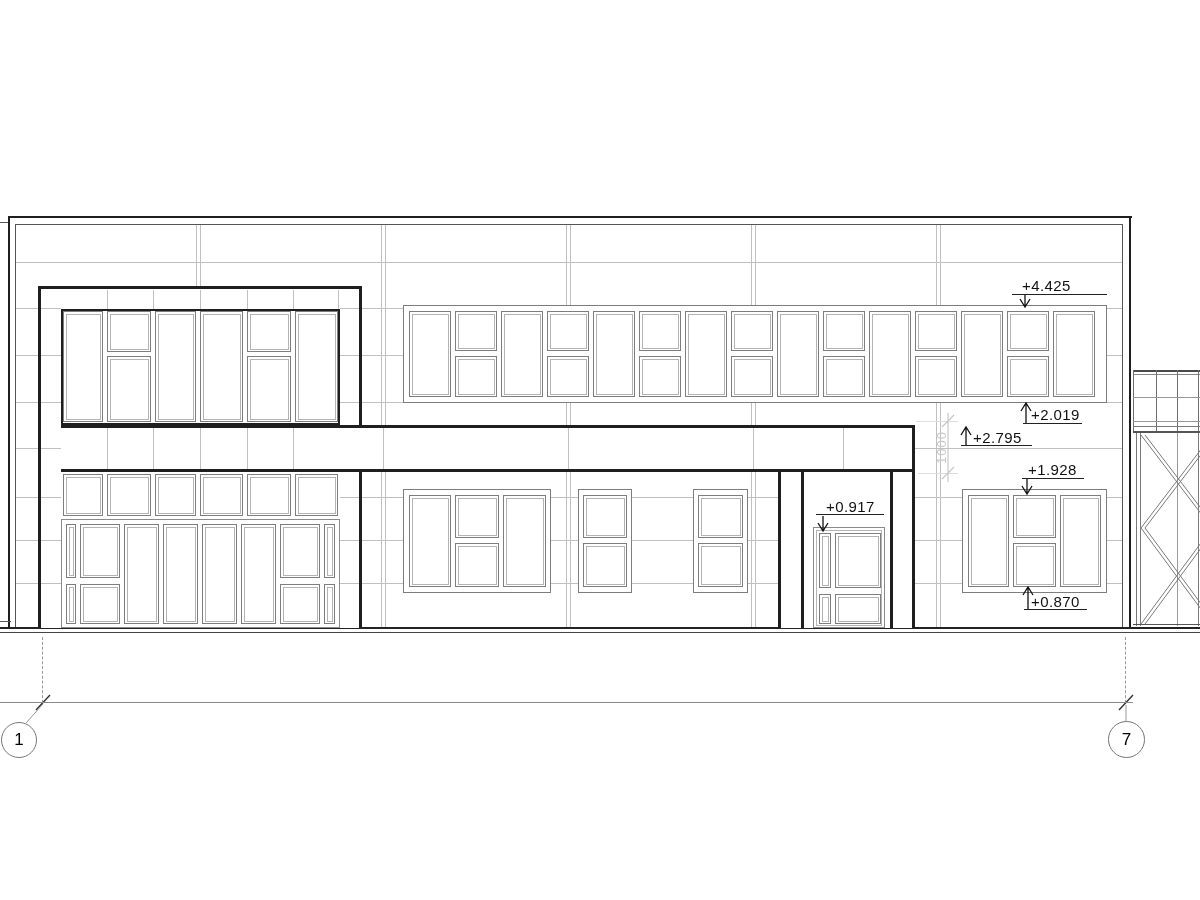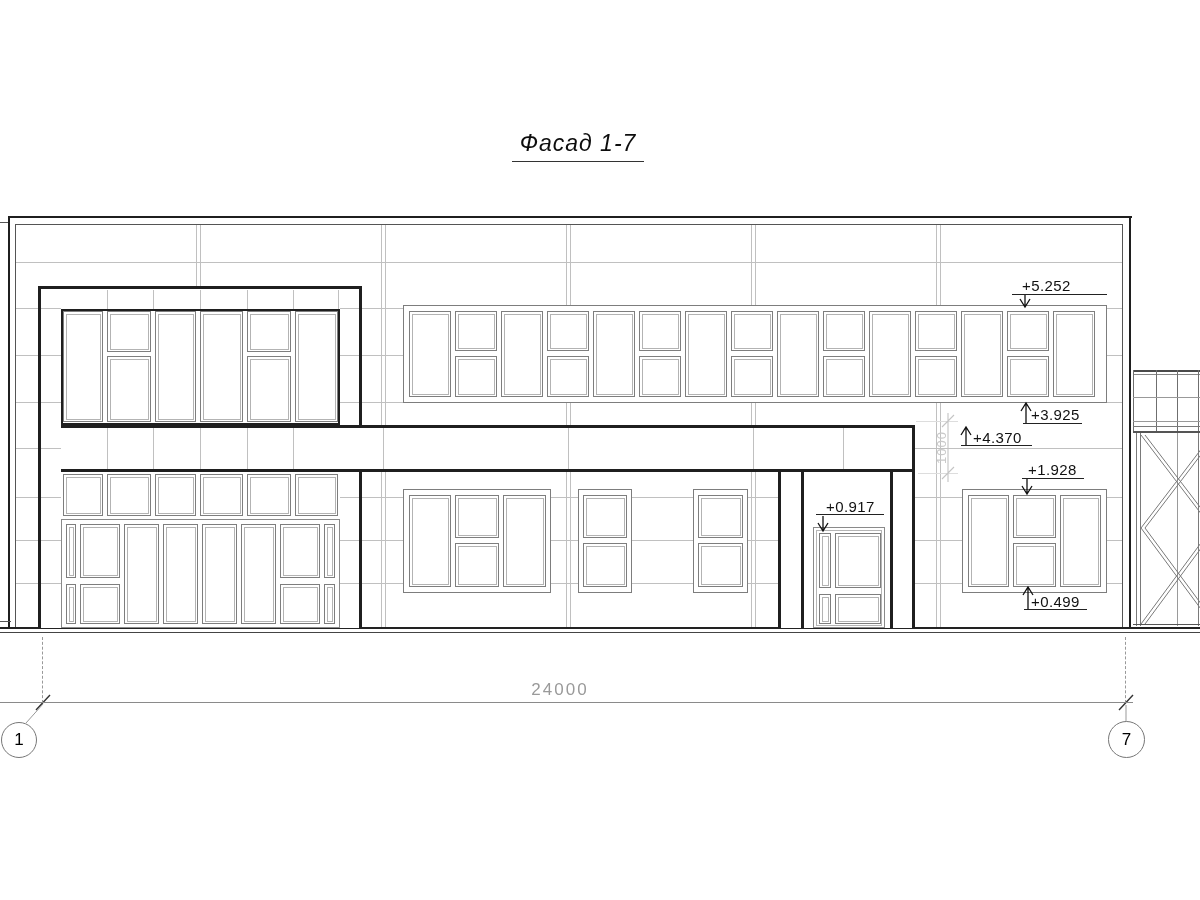--- a/index.html
+++ b/index.html
@@ -17,23 +17,20 @@
   .smalldim{position:absolute;color:#c9c9c9;font-size:13px;letter-spacing:1px;text-align:center;
             transform:rotate(-90deg)}
   .dash{position:absolute;width:0;border-left:1px dashed #999}
   .dimline{position:absolute;height:1px;background:#8a8a8a}
 </style>
 </head>
 <body>
 
 <div id="sheet">
 
-  <div class="title-row">
-    <span class="title-span">Фасад 1-7</span>
-  </div>
 
   <div id="gen">
       <div style="position:absolute;left:16px;top:262px;width:1106px;height:1px;background:#c0c0c0"></div>
       <div style="position:absolute;left:16px;top:308px;width:1106px;height:1px;background:#c0c0c0"></div>
       <div style="position:absolute;left:16px;top:355px;width:1106px;height:1px;background:#c0c0c0"></div>
       <div style="position:absolute;left:16px;top:402px;width:1106px;height:1px;background:#c0c0c0"></div>
       <div style="position:absolute;left:16px;top:448px;width:1106px;height:1px;background:#c0c0c0"></div>
       <div style="position:absolute;left:16px;top:497px;width:1106px;height:1px;background:#c0c0c0"></div>
       <div style="position:absolute;left:16px;top:540px;width:1106px;height:1px;background:#c0c0c0"></div>
       <div style="position:absolute;left:16px;top:583px;width:1106px;height:1px;background:#c0c0c0"></div>
@@ -330,39 +327,38 @@
       <path d="M36,710 L50,695 M1119,710 L1133,695"></path>
     </g>
     <g stroke="#c4c4c4" stroke-width="1.1" fill="none">
       <path d="M948,413 L948,482 M942,427 L954,415 M942,479 L954,467"></path>
     </g>
     <g stroke="#999" stroke-width="1" fill="none">
       <path d="M43,704 L26,723 M1126,705 L1126,722"></path>
     </g>
   </svg>
 
-  <span class="elev-text" style="left:1022px;top:277px">+5.252</span>
+  <span class="elev-text" style="left:1022px;top:277px">+4.425</span>
   <div class="elev-line" style="left:1012px;top:294px;width:95px"></div>
 
-  <span class="elev-text" style="left:1031px;top:406px">+3.925</span>
+  <span class="elev-text" style="left:1031px;top:406px">+2.019</span>
   <div class="elev-line" style="left:1023px;top:423px;width:59px"></div>
 
-  <span class="elev-text" style="left:973px;top:429px">+4.370</span>
+  <span class="elev-text" style="left:973px;top:429px">+2.795</span>
   <div class="elev-line" style="left:961px;top:445px;width:71px"></div>
 
   <span class="elev-text" style="left:1028px;top:461px">+1.928</span>
   <div class="elev-line" style="left:1022px;top:478px;width:62px"></div>
 
   <span class="elev-text" style="left:826px;top:498px">+0.917</span>
   <div class="elev-line" style="left:816px;top:514px;width:68px"></div>
 
-  <span class="elev-text" style="left:1031px;top:593px">+0.499</span>
+  <span class="elev-text" style="left:1031px;top:593px">+0.870</span>
   <div class="elev-line" style="left:1024px;top:609px;width:63px"></div>
 
   <div class="dash" style="left:42px;top:637px;height:66px"></div>
   <div class="dash" style="left:1125px;top:637px;height:66px"></div>
   <div class="dimline" style="left:0;top:702px;width:1133px"></div>
-  <div class="dimtext" style="left:430px;top:680px;width:260px">24000</div>
   <div class="smalldim" style="left:912px;top:441px;width:56px;height:13px">1000</div>
 
   <div class="bubble" style="left:1px;top:722px;width:36px;height:36px">1</div>
   <div class="bubble" style="left:1108px;top:721px;width:37px;height:37px">7</div>
 </div>
 
 </body></html>

